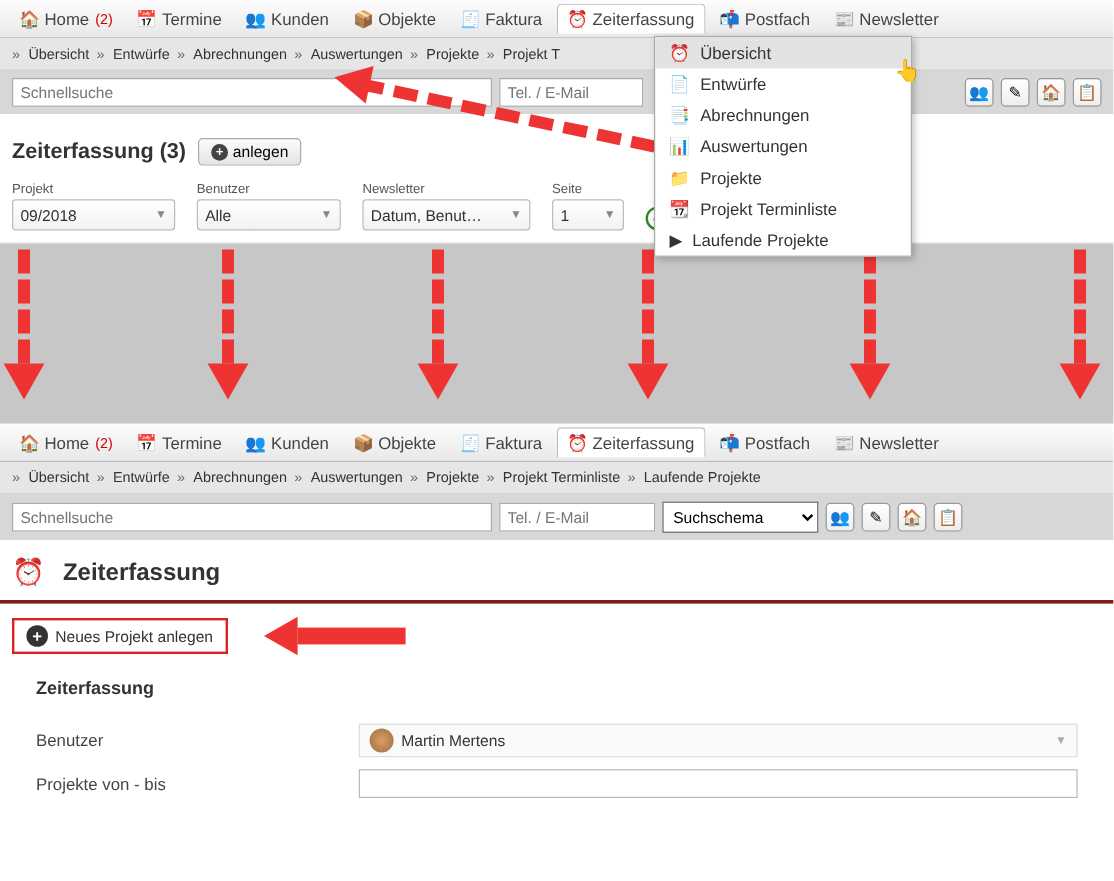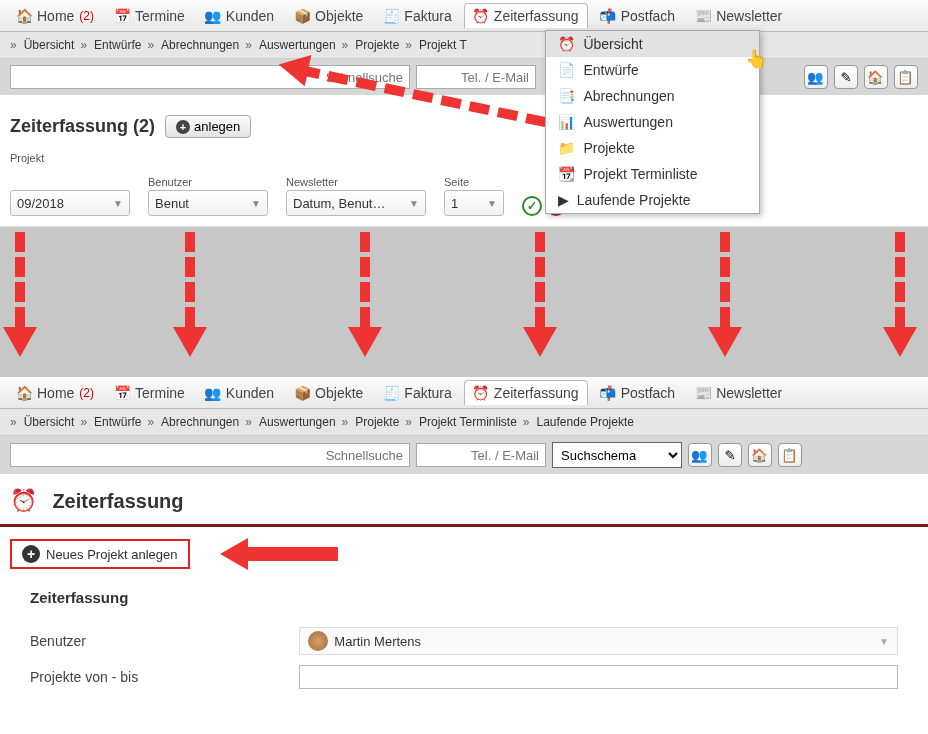--- a/index.html
+++ b/index.html
@@ -12,21 +12,21 @@
   .nav-item .count { color: #c00; font-size: 12px; }
   .nav-icon { width: 16px; height: 16px; display: inline-block; }
 
   
   .sub-nav { display: flex; align-items: center; gap: 2px; background: #e6e6e6; padding: 4px 10px; font-size: 12px; border-bottom: 1px solid #ccc; }
   .sub-nav-item { color: #333; cursor: pointer; padding: 2px 4px; }
   .sub-nav .raquo { color: #666; margin-right: 1px; }
 
   
   .search-row { display: flex; align-items: center; gap: 6px; background: #d7d7d7; padding: 6px 10px; }
-  .search-input { height: 24px; border: 1px solid #aaa; padding: 2px 6px; font-size: 13px; background: #fff; text-align: right; }
+  .search-input { height: 24px; border: 1px solid #aaa; padding: 2px 6px; font-size: 13px; background: #fff; }
   .search-large { width: 400px; }
   .search-med { width: 130px; }
   .search-select { height: 26px; width: 130px; border: 1px solid #666; font-size: 13px; padding: 2px 4px; background: #fff; }
   .btn-icon { width: 24px; height: 24px; border: 1px solid #999; border-radius: 4px; background: linear-gradient(#fff,#eee); cursor: pointer; display: inline-flex; align-items: center; justify-content: center; }
 
   
   .dropdown { position: absolute; left: 545px; top: 30px; width: 215px; background: #fff; border: 1px solid #aaa; box-shadow: 2px 2px 6px rgba(0,0,0,0.25); z-index: 10; }
   .dropdown-item { display: flex; align-items: center; gap: 8px; padding: 5px 12px; cursor: pointer; font-size: 14px; }
   .dropdown-item:first-child { background: #e2e2e2; }
   .cursor-hand { position: absolute; left: 745px; top: 48px; z-index: 20; font-size: 18px; }
@@ -35,21 +35,21 @@
   .page-header { display: flex; align-items: center; gap: 10px; padding: 20px 10px 8px 10px; font-size: 18px; font-weight: bold; }
   .btn-create { display: inline-flex; align-items: center; gap: 4px; background: linear-gradient(#fcfcfc,#e4e4e4); border: 1px solid #aaa; border-radius: 4px; padding: 3px 10px; font-size: 13px; font-weight: normal; cursor: pointer; }
   .plus-circle { width: 14px; height: 14px; border-radius: 50%; background: #444; color: #fff; display: inline-flex; align-items: center; justify-content: center; font-size: 11px; font-weight: bold; }
 
   
   .filter-row { display: flex; gap: 18px; padding: 6px 10px 10px 10px; align-items: flex-end; border-bottom: 1px solid #ddd; }
   .filter-group { display: flex; flex-direction: column; gap: 2px; }
   .filter-label { font-size: 11px; color: #555; }
   .combo { display: flex; align-items: center; justify-content: space-between; border: 1px solid #bbb; background: linear-gradient(#fff,#f2f2f2); height: 26px; padding: 0 6px; font-size: 13px; border-radius: 3px; cursor: pointer; }
   .combo .caret { color: #888; font-size: 10px; }
-  .combo-w1 { width: 120px; margin-top: 24px; }
+  .combo-w1 { width: 136px; }
   .combo-w2 { width: 120px; }
   .combo-w3 { width: 140px; }
   .combo-w4 { width: 60px; }
   .filter-actions { display: flex; gap: 4px; align-items: center; }
   .circ { width: 20px; height: 20px; border-radius: 50%; border: 2px solid; display: inline-flex; align-items: center; justify-content: center; font-size: 12px; font-weight: bold; cursor: pointer; }
   .circ.ok { border-color: #2a8a2a; color: #2a8a2a; }
   .circ.cancel { border-color: #c22; color: #c22; }
 
   .separator { height: 150px; background: #c7c7c7; position: relative; }
 
@@ -172,21 +172,21 @@
         <span>Projekt Terminliste</span>
       </div>
     <div class="dropdown-item">
         <span>▶</span>
         <span>Laufende Projekte</span>
       </div>
   </div>
   <div class="cursor-hand">👆</div>
 
   <div class="page-header">
-    <span>Zeiterfassung (2)</span>
+    <span>Zeiterfassung (3)</span>
     <button class="btn-create">
       <span class="plus-circle">+</span>
       <span>anlegen</span>
     </button>
   </div>
 
   <div class="diag-arrow-container">
     <div class="diag-head"></div>
     <div class="diag-dash"></div>
   </div>
@@ -195,21 +195,21 @@
     <div class="filter-group">
       <span class="filter-label">Projekt</span>
       <div class="combo combo-w1">
           <span>09/2018</span>
           <span class="caret">▼</span>
         </div>
     </div>
     <div class="filter-group">
       <span class="filter-label">Benutzer</span>
       <div class="combo combo-w2">
-          <span>Benut</span>
+          <span>Alle</span>
           <span class="caret">▼</span>
         </div>
     </div>
     <div class="filter-group">
       <span class="filter-label">Newsletter</span>
       <div class="combo combo-w3">
           <span>Datum, Benut…</span>
           <span class="caret">▼</span>
         </div>
     </div>

